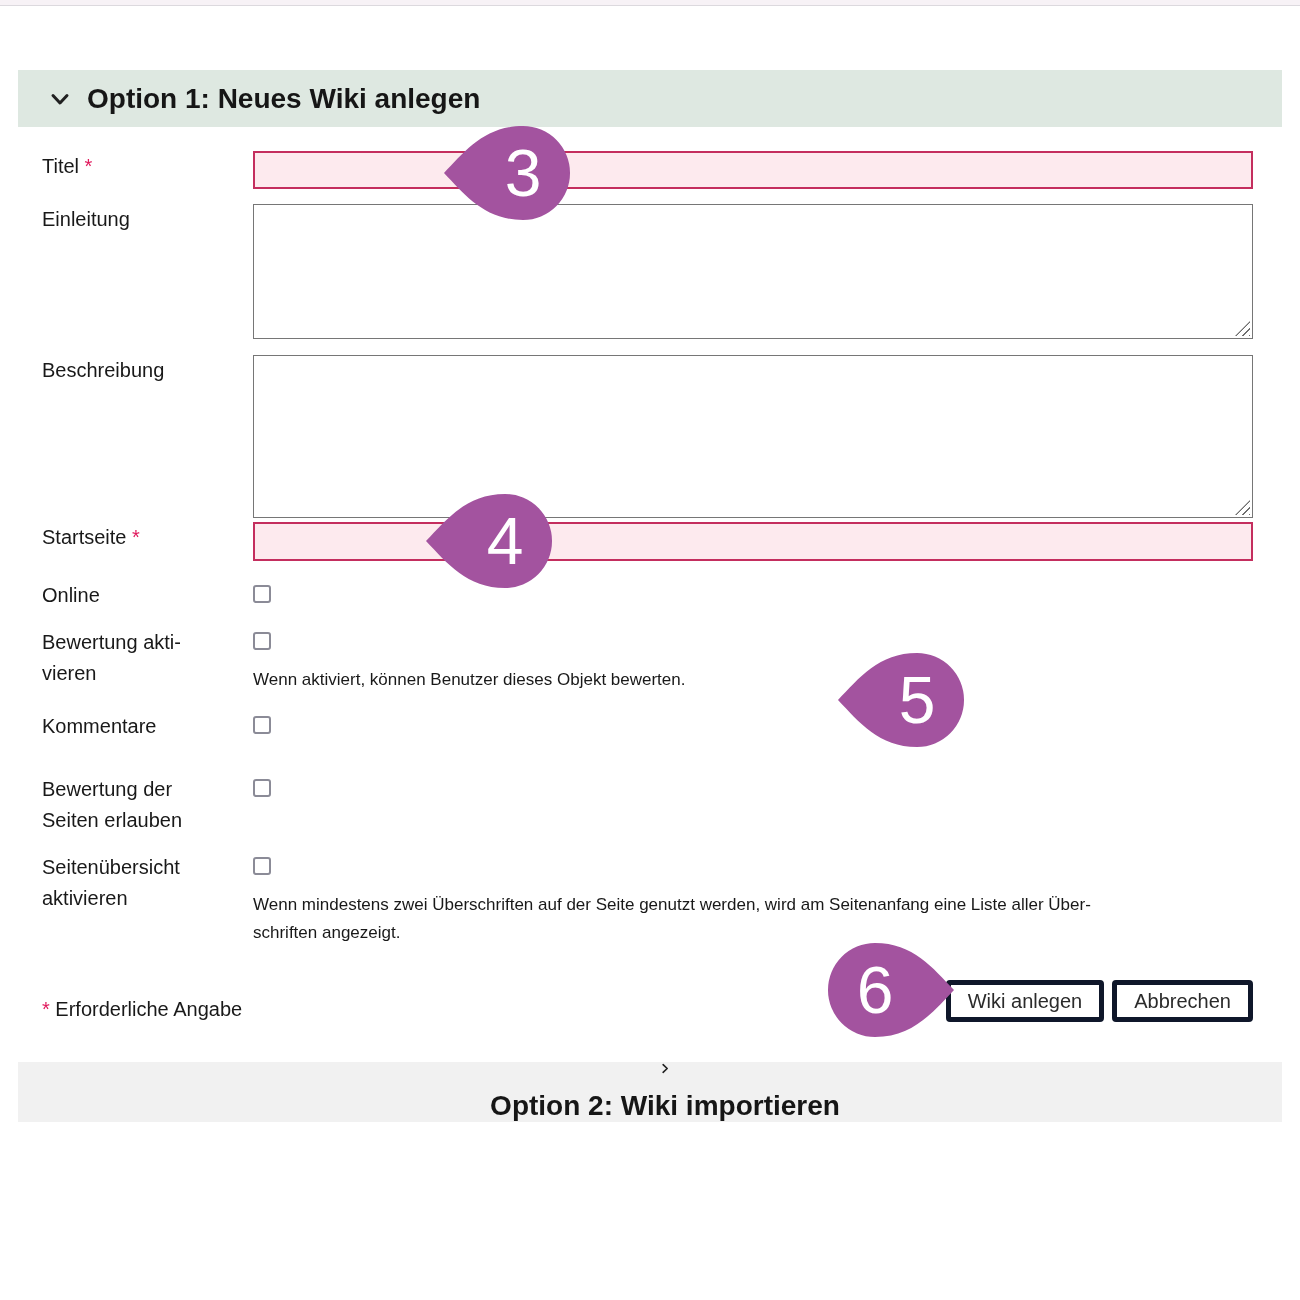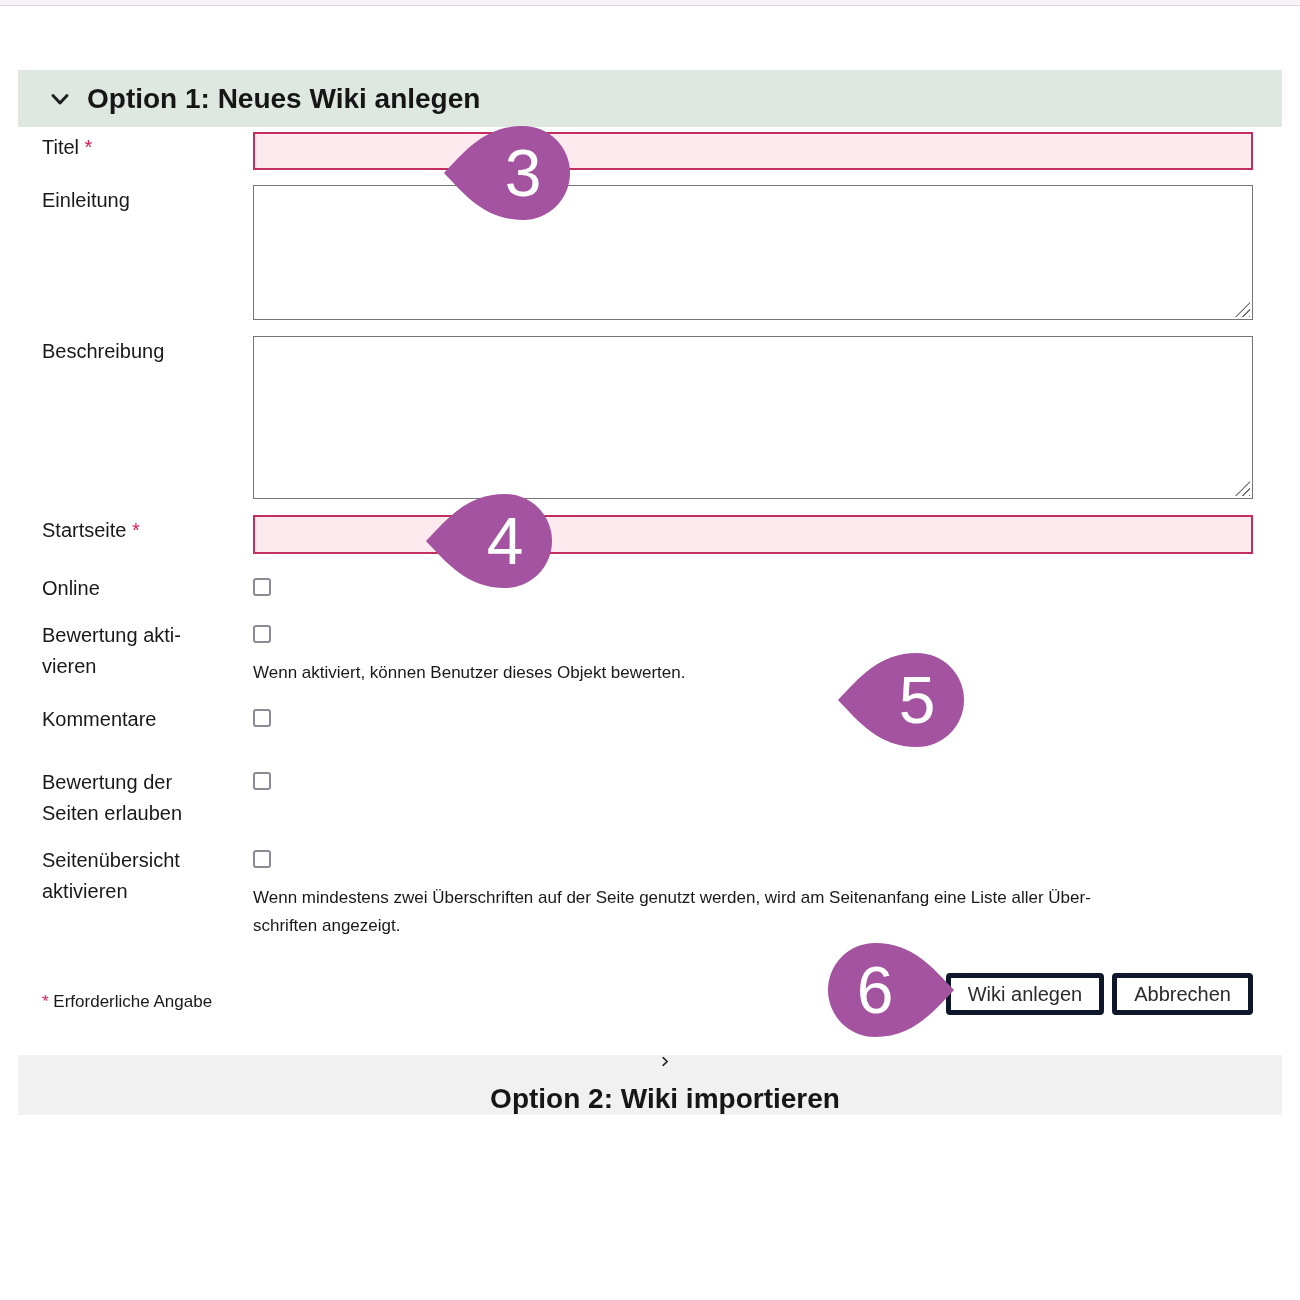--- a/index.html
+++ b/index.html
@@ -36,33 +36,33 @@
     clip-path:polygon(100% 0, 0 100%, 100% 100%); }
 
   input.cb { appearance:none; -webkit-appearance:none; width:18px; height:18px;
     border:2px solid #8b8b97; border-radius:3px; background:#fff; display:block;
     margin-top:5px; cursor:pointer; }
   .byline { font-size:17px; line-height:28px; color:#191919; margin-top:16px;
     white-space:pre-line; }
 
   .footer-row { display:flex; justify-content:space-between; align-items:center;
     margin-top:33px; }
-  .req-note { font-size:17px; color:#191919;margin-top:16px; }
+  .req-note { font-size:20px; color:#191919;margin-top:16px; }
   .btns { display:flex; gap:8px; }
   .btn { height:42px; padding:0 17px; background:#fff; border:5px solid #0f172a;
     border-radius:4px; font-family:inherit; font-size:20px; color:#2b2b2b; cursor:pointer; }
 
   .balloon { position:absolute; z-index:10; }
   .balloon text { font-family:"Liberation Sans", sans-serif; font-size:66px; fill:#ffffff; }
 
   
-  .r-titel { margin-top:5px; }
+  .r-titel { margin-top:24px; }
   .r-beschr { margin-top:16px; }
   .r-einl { margin-top:15px; }
-  .r-start { margin-top:16px; }
+  .r-start { margin-top:4px; }
   .r-online { margin-top:19px; }
   .r-bewakt { margin-top:16px; }
   .r-bewseiten { margin-top:32px; }
   .r-komm { margin-top:17px; }
   .r-seitenueb { margin-top:16px; }
 </style>
 </head>
 <body>
 
 <div class="page">

